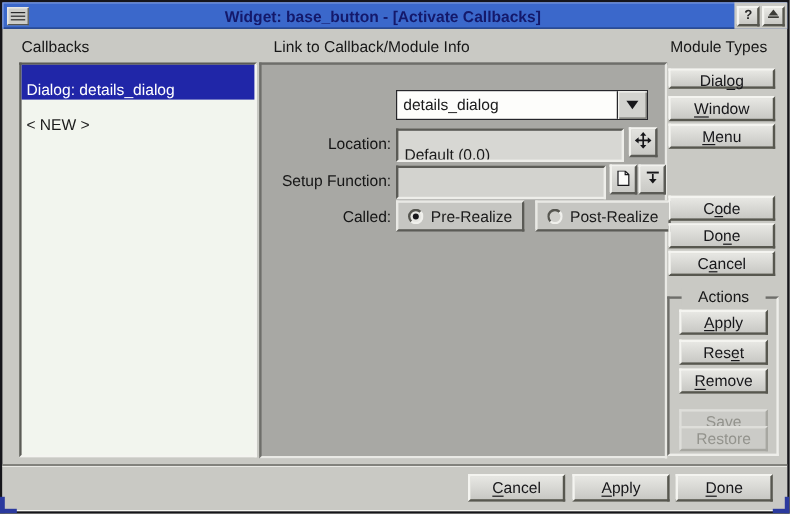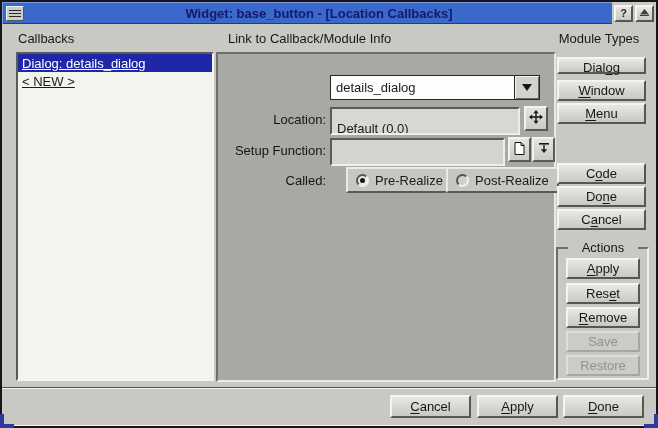--- a/index.html
+++ b/index.html
@@ -38,21 +38,21 @@
     font-size:11px; font-weight:bold; color:#2a2a2a;
   }
   
   .heading { position:absolute; color:#171717; }
   .flabel { position:absolute; text-align:right; color:#151515; }
   
   .listbox {
     position:absolute; left:16px; top:52px; width:198px; height:329px;
     background:#f2f5ee; border:2px solid; border-color:#5b5b56 #f4f4f0 #f4f4f0 #5b5b56;
   }
-  .list-item { height:18px; line-height:19px; padding:0 4px; white-space:nowrap; overflow:hidden;text-decoration:underline; }
+  .list-item { height:29px; line-height:19px; padding:11px 4px; white-space:nowrap; overflow:hidden; }
   .list-item.selected { background:#2026a8; color:#ffffff; }
   
   .panel {
     position:absolute; left:216px; top:52px; width:340px; height:330px;
     background:#a8a8a4; border:2px solid; border-color:#6e6e6a #e9e9e5 #e9e9e5 #6e6e6a;
   }
   .combo {
     position:absolute; left:330px; top:75px; width:210px; height:25px;
     border:1px solid #26262a; background:#fdfdfb; display:flex;
   }
@@ -116,21 +116,21 @@
 </style>
 </head>
 <body>
 
 <div class="window">
 
   <div class="titlebar">
     <div class="menu-btn">
       <span style="display:contents"><i></i><i></i><i></i></span>
     </div>
-    <div class="tb-title">Widget: base_button - [Location Callbacks]</div>
+    <div class="tb-title">Widget: base_button - [Activate Callbacks]</div>
     <div class="tb-right">
       <div class="tb-btn">
         <span>?</span>
       </div>
       <div class="tb-btn">
         <span>
           <svg width="11" height="9" viewBox="0 0 11 9">
               <path d="M5.5 1 L9.5 6 H1.5 Z" fill="#3c3c38"></path>
               <rect x="1" y="6.6" width="9" height="1.4" fill="#3c3c38"></rect>
             </svg>
@@ -183,21 +183,21 @@
     <span>
       <svg width="12" height="12" viewBox="0 0 12 12">
         <rect x="1" y="1" width="10" height="1.6" fill="#17171a"></rect>
         <rect x="5.3" y="3" width="1.4" height="4.6" fill="#17171a"></rect>
         <path d="M6 11 L9.2 7.2 H2.8 Z" fill="#17171a"></path>
       </svg>
     </span>
   </div>
 
   <div class="flabel" style="left:226px; top:173px; width:100px;">Called:</div>
-  <div class="choice" style="left:330px;margin-left:16px;">
+  <div class="choice" style="left:330px;">
     <span class="radio on"></span>
     <span>Pre-Realize</span>
   </div>
   <div class="choice" style="left:446px;">
     <span class="radio"></span>
     <span>Post-Realize</span>
   </div>
 
   <div class="col-heading" style="top:31px;">Module Types</div>
   <div class="btn" style="left:557px; top:57px; width:89px; height:17px;">Dial<span class="mn">o</span>g</div>
@@ -206,21 +206,21 @@
 
   <div class="btn" style="left:557px; top:163px; width:89px; height:21px;">C<span class="mn">o</span>de</div>
   <div class="btn" style="left:557px; top:186px; width:89px; height:21px;">Do<span class="mn">n</span>e</div>
   <div class="btn" style="left:557px; top:209px; width:89px; height:21px;">C<span class="mn">a</span>ncel</div>
 
   <div class="actions-box"></div>
   <div class="actions-label">Actions</div>
   <div class="btn" style="left:566px; top:258px; width:74px; height:21px;"><span class="mn">A</span>pply</div>
   <div class="btn" style="left:566px; top:283px; width:74px; height:21px;">Res<span class="mn">e</span>t</div>
   <div class="btn" style="left:566px; top:307px; width:74px; height:21px;"><span class="mn">R</span>emove</div>
-  <div class="btn disabled" style="left:566px; top:331px; width:74px; height:21px;">Save</div>
+  <div class="btn disabled" style="left:566px; top:341px; width:74px; height:21px;">Save</div>
   <div class="btn disabled" style="left:566px; top:355px; width:74px; height:21px;">Restore</div>
 
   <div class="footer">
     <div class="btn" style="left:388px;"><span class="mn">C</span>ancel</div>
     <div class="btn" style="left:475px;"><span class="mn">A</span>pply</div>
     <div class="btn" style="left:561px;"><span class="mn">D</span>one</div>
   </div>
 
   <div class="corner c-bl1"></div>
   <div class="corner c-bl2"></div>

